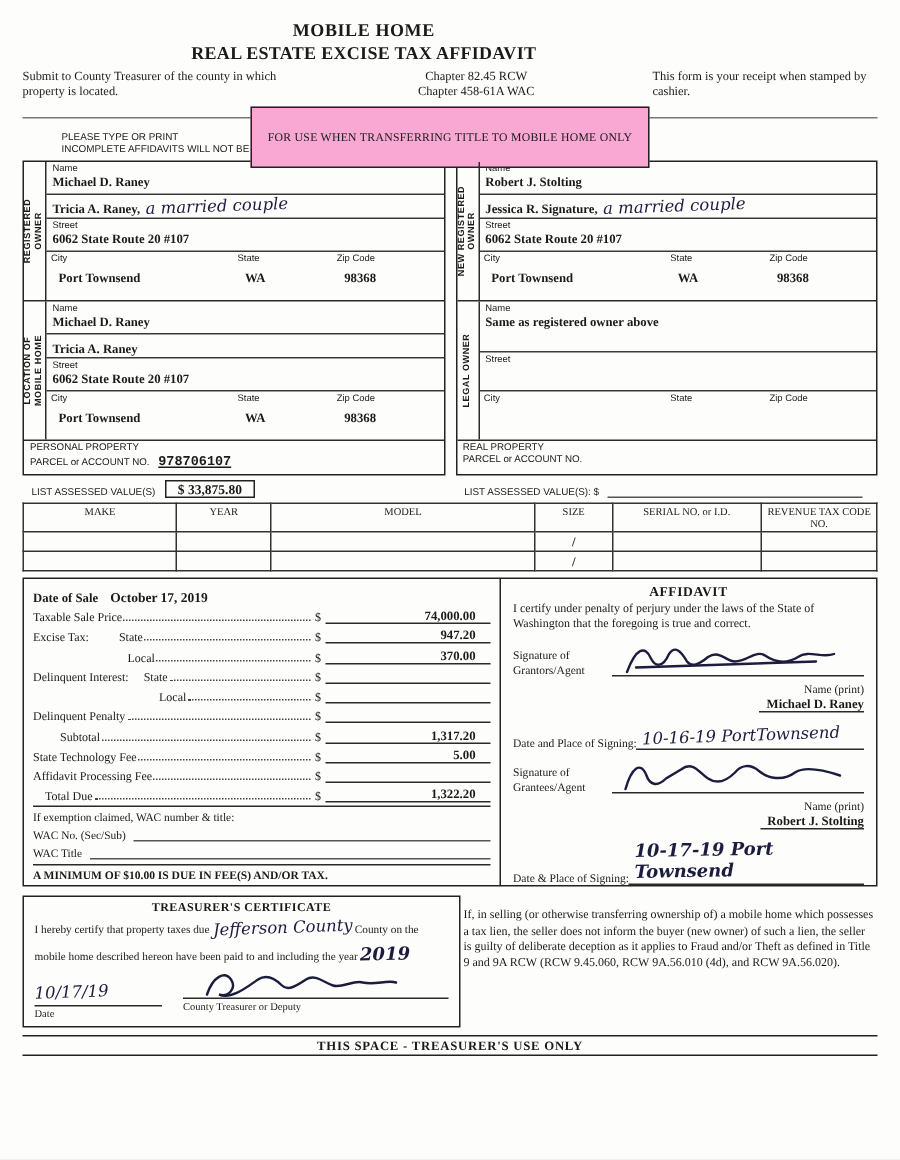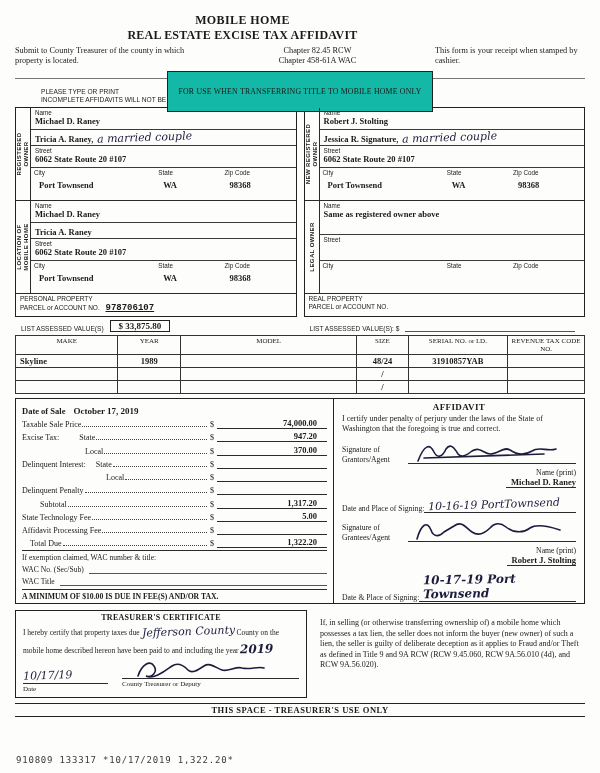--- a/index.html
+++ b/index.html
@@ -22,21 +22,21 @@
   .titles { flex:1; text-align:center; padding-top:3px; }
   .t1 { font-size:12px; font-weight:bold; letter-spacing:.4px; }
   .t2 { font-size:12px; font-weight:bold; letter-spacing:.2px; }
   .hdr-spacer { width:115px; }
   .hdr-row2 { display:flex; margin-top:3px; }
   .submit-note { width:185px; font-size:8.3px; line-height:1.25; }
   .chapters { flex:1; text-align:center; font-size:8.3px; line-height:1.25; }
   .receipt-note { width:150px; font-size:8.3px; line-height:1.25; }
   .banner-row { text-align:center; margin-top:4px; position:relative; height:14px; }
   .banner-row::before { content:""; position:absolute; left:0; right:0; top:7px; border-top:1px solid #777; }
-  .banner { position:relative; display:inline-block; background:#14b8a6; border:1px solid #222;
+  .banner { position:relative; display:inline-block; background:#f9a8d4; border:1px solid #222;
     font-size:7.8px; padding:15px 10px; letter-spacing:.2px; }
   .print-note { font-size:6.6px; font-family:"Liberation Sans",sans-serif; margin:3px 0 2px 26px; line-height:1.3; }
   
   .owners-grid { display:flex; gap:7px; }
   .owner-col { flex:1; border:1.5px solid #222; display:flex; flex-direction:column; }
   .owner-block { display:flex; min-height:93px; border-bottom:1px solid #2a2a2a; }
   .vstrip { width:15px; border-right:1px solid #2a2a2a; position:relative; flex:none; }
   .vtext { position:absolute; top:50%; left:50%; transform:translate(-50%,-50%) rotate(-90deg);
     width:62px; text-align:center; font-size:6px; font-weight:bold; letter-spacing:.4px;
     line-height:1.15; font-family:"Liberation Sans",sans-serif; }
@@ -95,21 +95,21 @@
   .name-value { flex:1; border-bottom:1px solid #2a2a2a; font-size:8.5px; font-weight:bold; padding-left:5px; }
   .date-row { display:flex; align-items:flex-end; margin-top:6px; }
   .date-label { font-size:7.7px; flex:none; }
   .date-line { flex:1; border-bottom:1px solid #2a2a2a; padding-left:4px; }
   
   .handwritten { font-family:"DejaVu Serif",serif; font-style:italic; color:#1c1c3f; display:inline-block; transform:rotate(-2deg); }
   .hw-note { font-size:11px; }
   .hw-date { font-size:11px; }
   .hw-big { font-size:12px; font-weight:bold; transform:rotate(-1deg); }
   
-  .bottom-row { display:flex; gap:13px; margin-top:6px; align-items:flex-start; }
+  .bottom-row { display:flex; gap:2px; margin-top:6px; align-items:flex-start; }
   .treasurer-box { width:292px; border:1.5px solid #222; padding:2px 7px 4px 7px; flex:none; }
   .tc-title { text-align:center; font-size:8px; font-weight:bold; letter-spacing:.3px; }
   .tc-text { font-size:7.5px; line-height:1.55; margin-top:1px; }
   .tc-bottom { display:flex; margin-top:6px; gap:14px; }
   .tc-sig-cell { display:flex; flex-direction:column; }
   .tc-underline { border-bottom:1px solid #2a2a2a; min-height:14px; position:relative; }
   .tc-sub { font-size:7px; padding-top:1px; }
   .tc-date-cell { width:85px; }
   .tc-deputy-cell { flex:1; }
   .tc-deputy-cell svg { position:absolute; bottom:-4px; left:8px; }
@@ -325,28 +325,20 @@
         <th>MAKE</th>
         <th>YEAR</th>
         <th>MODEL</th>
         <th>SIZE</th>
         <th>SERIAL NO. or I.D.</th>
         <th>REVENUE TAX CODE NO.</th>
       </tr>
     </thead>
     <tbody>
       <tr>
-        <td>Skyline</td>
-        <td class="ctr">1989</td>
-        <td></td>
-        <td class="ctr">48/24</td>
-        <td class="ctr">31910857YAB</td>
-        <td></td>
-      </tr>
-      <tr>
         <td></td>
         <td class="ctr"></td>
         <td></td>
         <td class="ctr">/</td>
         <td class="ctr"></td>
         <td></td>
       </tr>
       <tr>
         <td></td>
         <td class="ctr"></td>
@@ -517,15 +509,14 @@
           </div>
           <div class="tc-sub">County Treasurer or Deputy</div>
         </div>
       </div>
     </div>
     <div class="lien-text">If, in selling (or otherwise transferring ownership of) a mobile home which possesses a tax lien, the seller does not inform the buyer (new owner) of such a lien, the seller is guilty of deliberate deception as it applies to Fraud and/or Theft as defined in Title 9 and 9A RCW (RCW 9.45.060, RCW 9A.56.010 (4d), and RCW 9A.56.020).</div>
   </div>
 
   <div class="use-bar">THIS SPACE - TREASURER'S USE ONLY</div>
 
-  <div class="stamp">910809 133317 *10/17/2019 1,322.20*</div>
 
 </div>
 
 </body></html>

